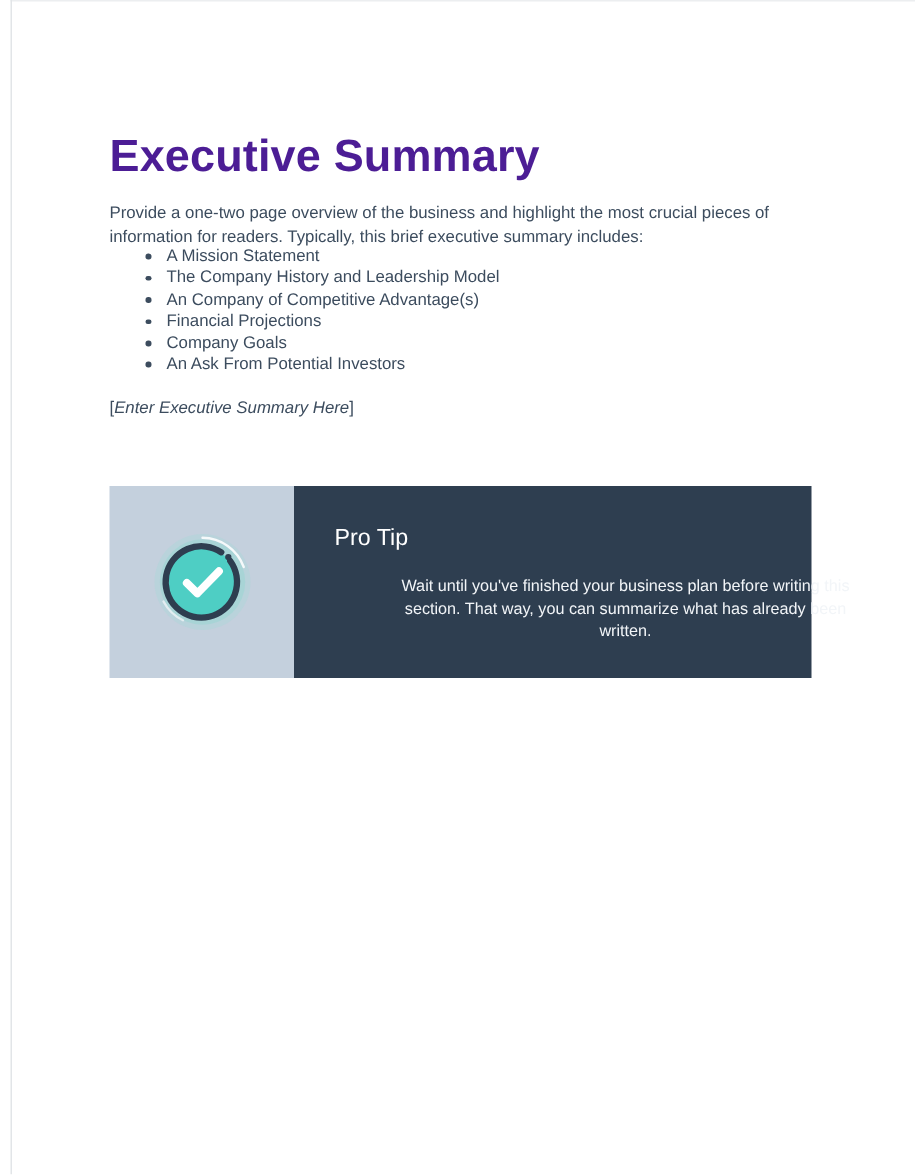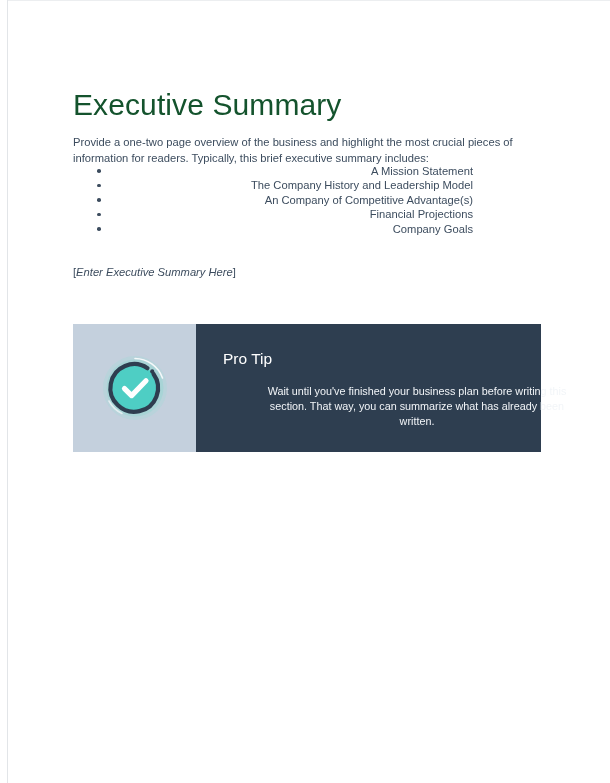--- a/index.html
+++ b/index.html
@@ -40,22 +40,22 @@
     height: 1px;
     background: #eceef0;
   }
 
   
   .doc-title {
     position: absolute;
     left: 73px;
     top: 68px;
     font-size: 30px;
-    font-weight: 400;
-    color: #14532d;
+    font-weight: 700;
+    color: #4c1d95;
     letter-spacing: 0.1px;
     line-height: 1.1;
     white-space: nowrap;
   }
 
   
   .intro {
     position: absolute;
     left: 73px;
     top: 124px;
@@ -75,21 +75,20 @@
     padding: 0;
     list-style: none;
   }
   .bullets li {
     position: relative;
     padding-left: 38px;
     font-size: 11.2px;
     line-height: 14.4px;
     color: #3c4c5e;
     height: 14.4px;
-    text-align: right;
   }
   .bullets li .dot {
     position: absolute;
     left: 24px;
     top: 5.4px;
     width: 3.6px;
     height: 3.6px;
     border-radius: 50%;
     background: #3c4c5e;
   }
@@ -191,20 +190,24 @@
       <span>An Company of Competitive Advantage(s)</span>
     </li>
     <li>
       <span class="dot"></span>
       <span>Financial Projections</span>
     </li>
     <li>
       <span class="dot"></span>
       <span>Company Goals</span>
     </li>
+    <li>
+      <span class="dot"></span>
+      <span>An Ask From Potential Investors</span>
+    </li>
   </ul>
 
   <div class="placeholder">
     <span class="bracket">[</span><span class="inner">Enter Executive Summary Here</span><span class="bracket">]</span>
   </div>
 
   <div class="callout">
 
     <div class="callout-icon-panel">
       <div class="check-icon">

